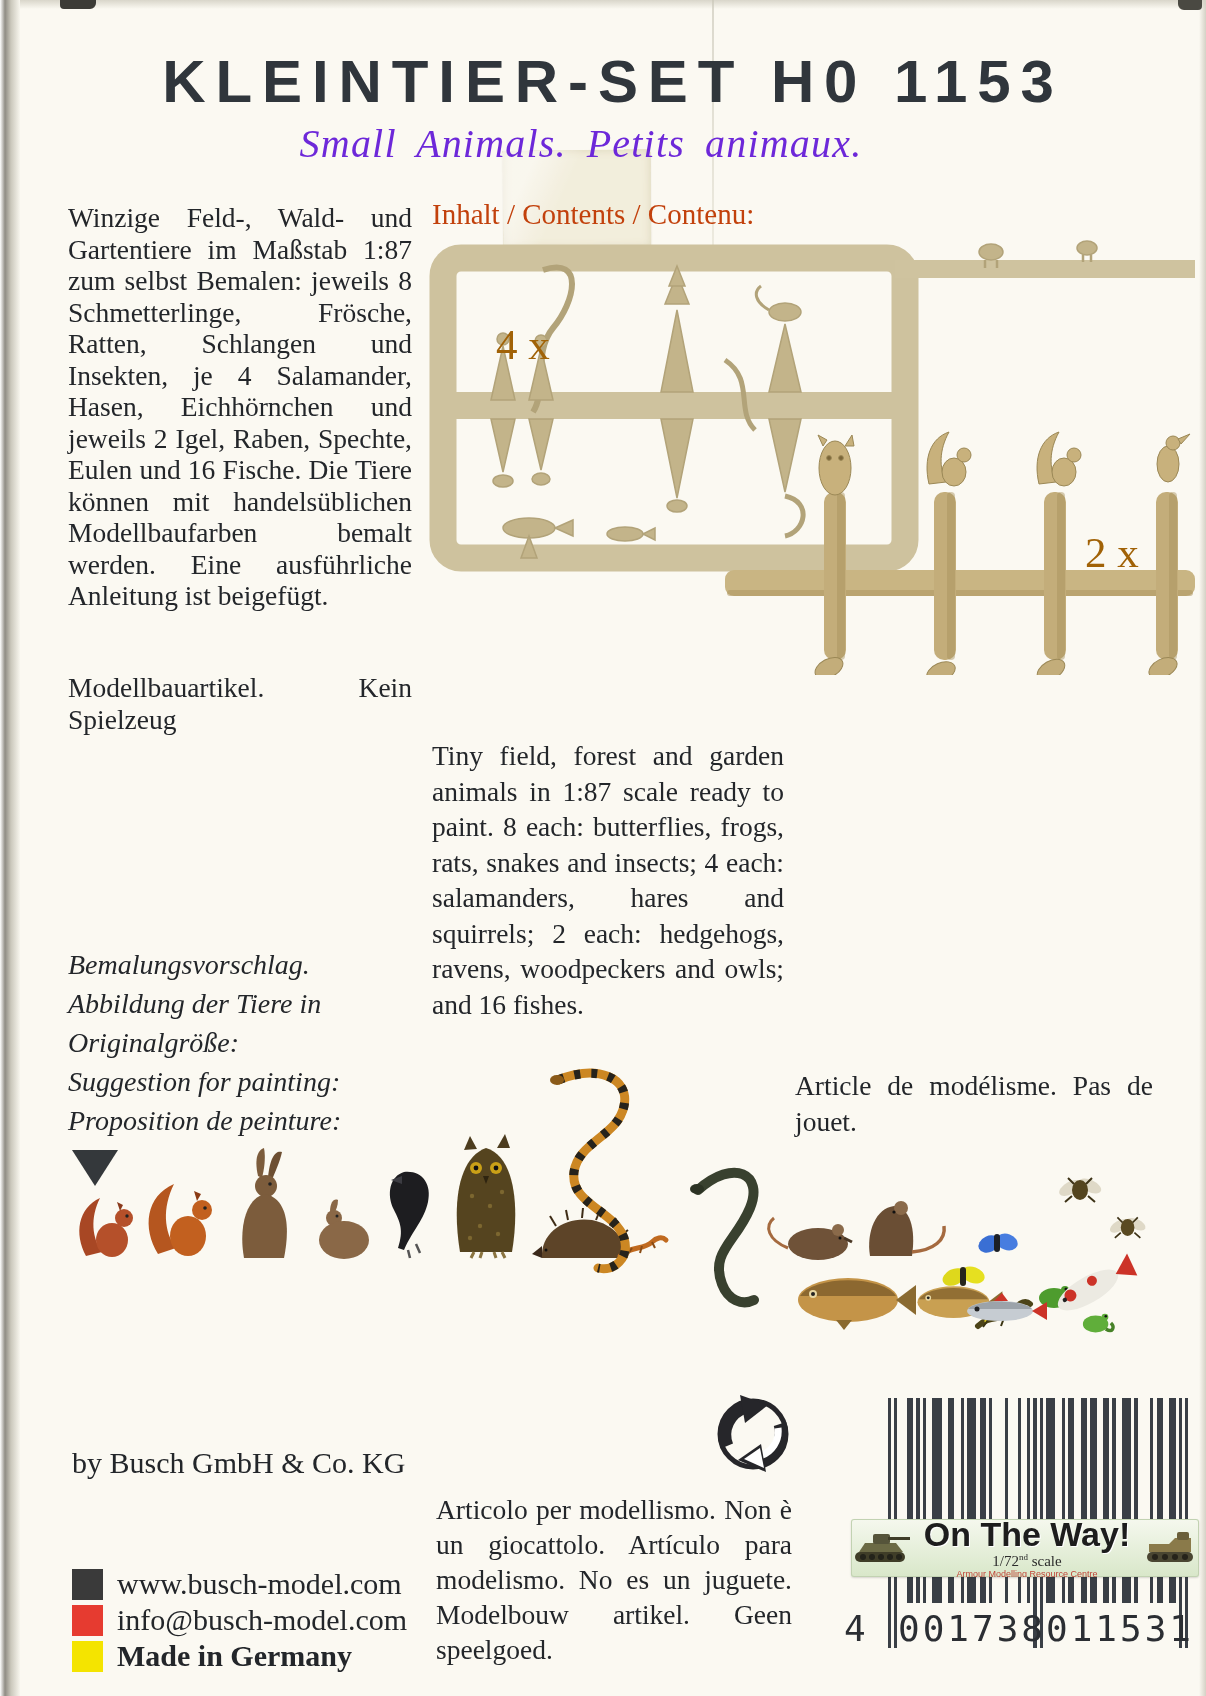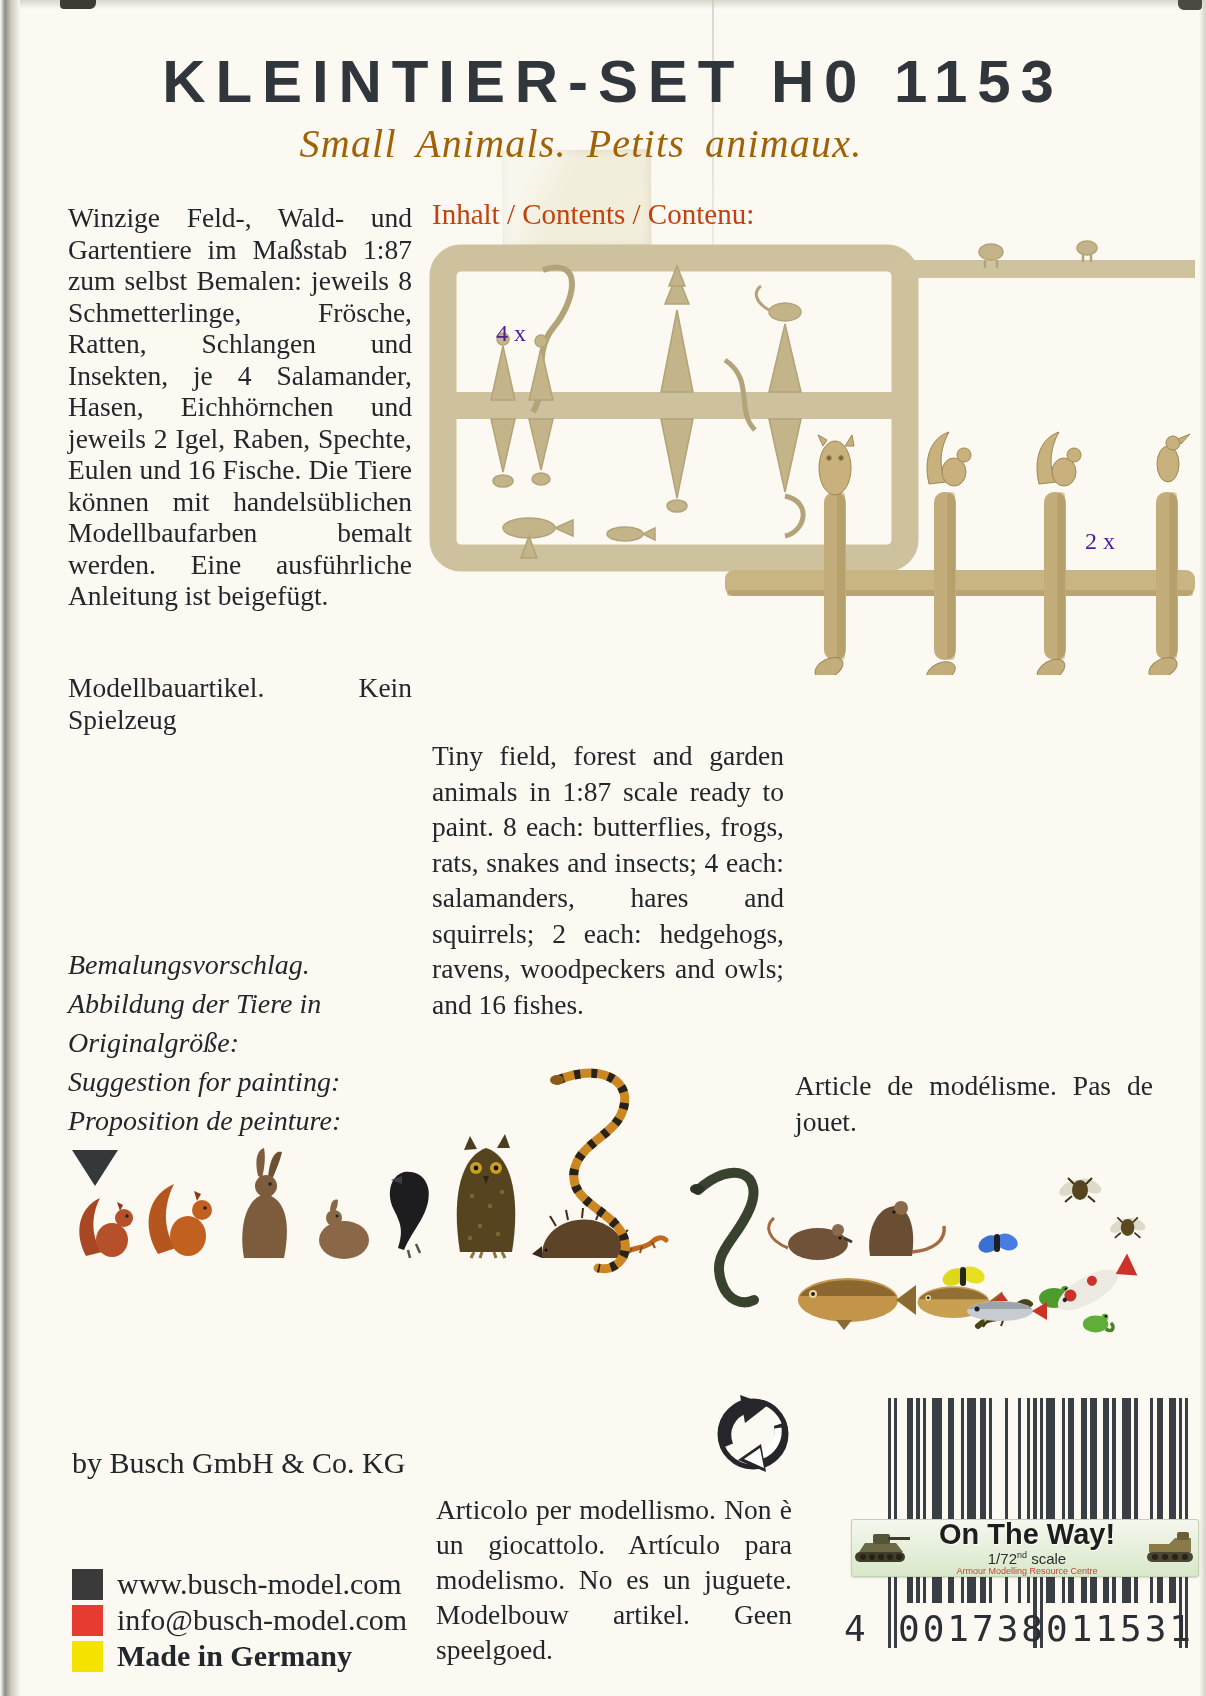--- a/index.html
+++ b/index.html
@@ -20,30 +20,30 @@
   .tape{position:absolute;left:503px;top:150px;width:148px;height:98px;background:#f2edda;
     opacity:.9;transform:rotate(-.6deg);
     box-shadow:inset 0 0 10px #d9d2b4, 0 1px 2px rgba(0,0,0,.10);}
   .tape::after{content:"";position:absolute;inset:0;
     background:linear-gradient(115deg,rgba(255,255,255,.55) 18%,rgba(255,255,255,0) 42%);}
 
   .title{position:absolute;left:30px;right:10px;top:52px;text-align:center;
     font-family:"Liberation Sans",sans-serif;font-weight:700;font-size:60px;line-height:1;
     letter-spacing:.165em;color:#30363c;white-space:nowrap;}
   .subtitle{position:absolute;left:0;right:44px;top:122px;text-align:center;
-    font-style:italic;font-size:40px;line-height:1.1;letter-spacing:.03em;word-spacing:.22em;color:#a16207;}
+    font-style:italic;font-size:40px;line-height:1.1;letter-spacing:.03em;word-spacing:.22em;color:#6d28d9;}
 
   .para{position:absolute;text-align:justify;}
   .de{left:68px;width:344px;font-size:27.5px;line-height:31.5px;}
   .en{left:432px;width:352px;font-size:27.5px;line-height:35.5px;}
   .fr{left:795px;width:358px;font-size:27.5px;line-height:35.5px;}
   .note-it{font-style:italic;text-align:left;font-size:28px;line-height:39px;}
   .prelines{white-space:pre-line;}
   .contents-heading{position:absolute;left:432px;top:198px;font-size:29px;color:#c2410c;}
-  .sprue-label{position:absolute;font-size:24px;color:#4c1d95;}
+  .sprue-label{position:absolute;font-size:43px;color:#a16207;}
   #label-4x{left:496px;top:320px;}
   #label-2x{left:1085px;top:528px;}
   .triangle-marker{position:absolute;left:72px;top:1150px;width:0;height:0;
     border-left:23px solid transparent;border-right:23px solid transparent;border-top:36px solid #34383b;}
 
   .copyright{position:absolute;left:72px;top:1444px;font-size:30px;line-height:37px;}
   .contact{position:absolute;left:72px;top:1568px;}
   .contact-row{display:flex;align-items:center;margin-bottom:4px;height:32px;}
   .swatch{width:31px;height:31px;margin-right:14px;flex:0 0 auto;}
   .contact-label{font-size:30px;line-height:32px;}
@@ -61,23 +61,23 @@
     font-size:36px;color:#2b2e33;letter-spacing:3px;}
   #bc-first{left:844px;}
   #bc-g1{left:898px;width:132px;text-align:center;}
   #bc-g2{left:1046px;width:136px;text-align:center;}
 
   #sticker{position:absolute;left:851px;top:1519px;width:348px;height:58px;
     background:linear-gradient(180deg,#f5f8ee,#d8e7c9);border-radius:3px;
     box-shadow:inset 0 0 0 1px #c2d2b2, 0 1px 2px rgba(0,0,0,.15);
     display:flex;align-items:center;justify-content:space-between;overflow:hidden;}
   .sticker-center{flex:1;text-align:center;line-height:1;}
-  .sticker-title{font-family:"Liberation Sans",sans-serif;font-weight:700;font-size:29px;
+  .sticker-title{font-family:"Liberation Sans",sans-serif;font-weight:700;font-size:34px;
     color:#1d1d1d;text-shadow:1px 1px 0 #ffffff;}
-  .sticker-scale{font-family:Liberation Sans, sans-serif;font-size:15px;color:#2c2c2c;margin-top:2px;}
+  .sticker-scale{font-family:Liberation Serif, serif;font-size:15px;color:#2c2c2c;margin-top:2px;}
   .sticker-scale sup{font-size:9px;}
   .sticker-sub{font-family:"Liberation Sans",sans-serif;font-size:9px;color:#c04438;margin-top:1px;}
   svg{display:block;}
 </style>
 </head>
 <body>
 
 <div class="page">
 
   <div class="edge-left"></div>

